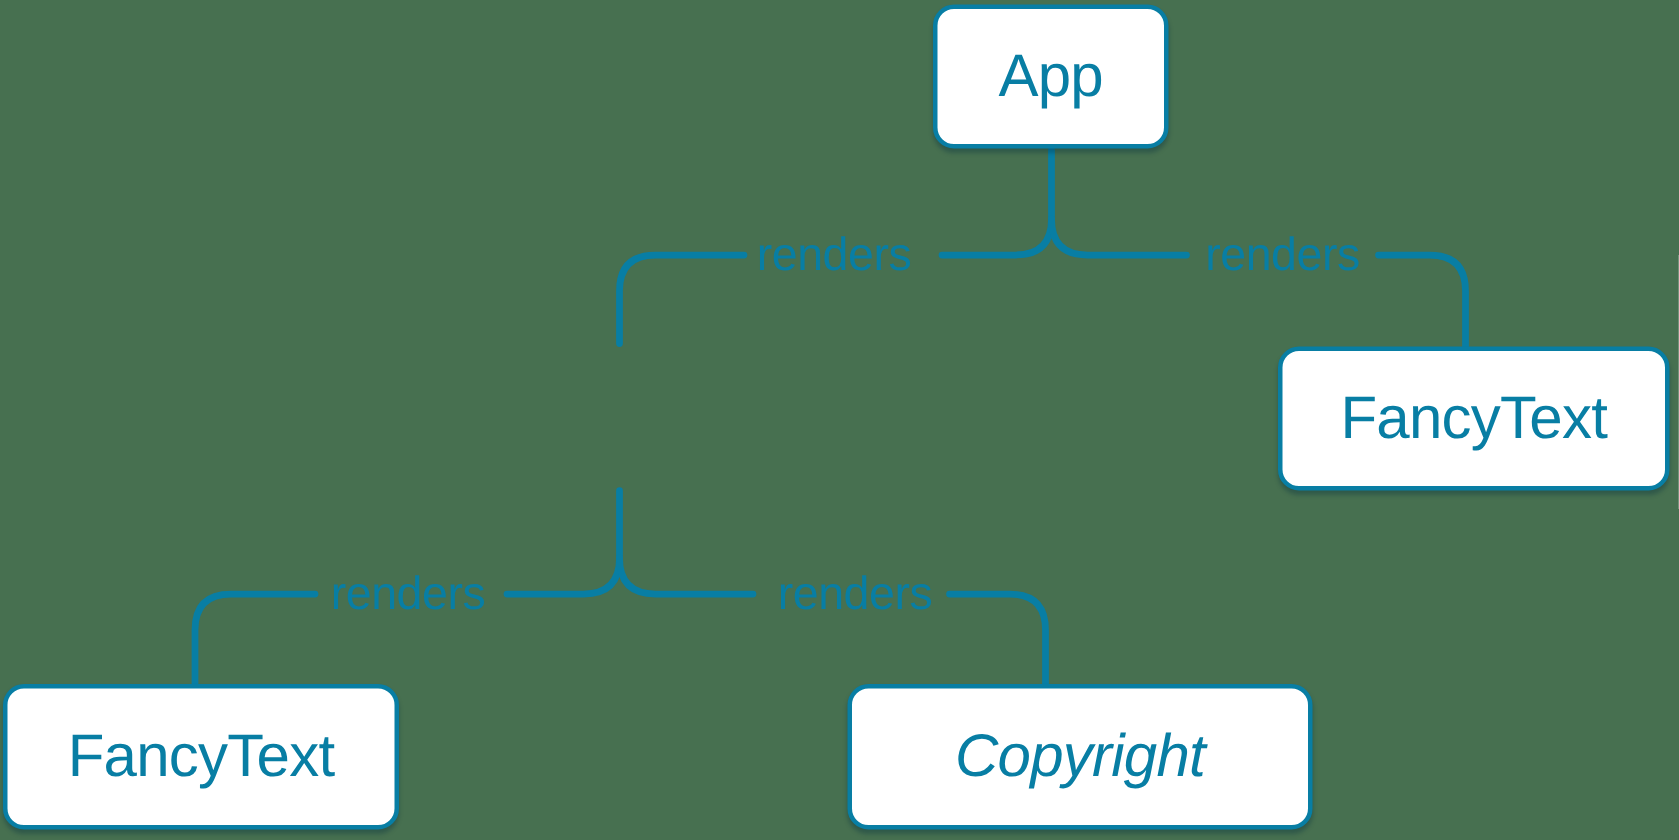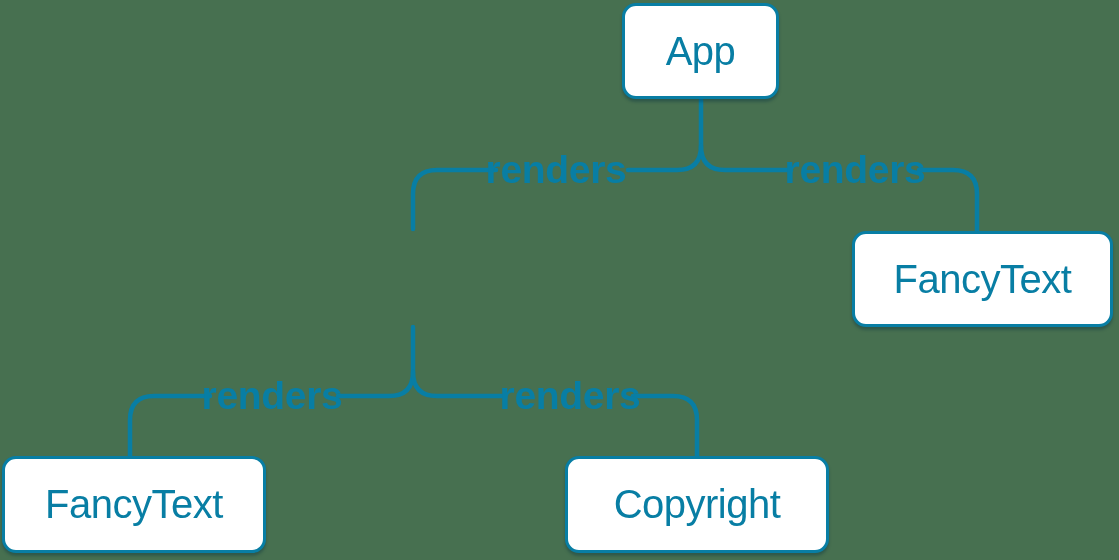--- a/index.html
+++ b/index.html
@@ -42,27 +42,27 @@
     font-size: 40px;
     font-weight: 400;
     letter-spacing: -0.5px;
     box-shadow: 0 3px 3px rgba(5, 45, 62, 0.35);
     white-space: nowrap;
   }
   .node-app       { left: 622px; top: 3px;   width: 157px; height: 96px; }
   .node-ig        { left: 196px; top: 228px; width: 460px; height: 99px; }
   .node-ft-top    { left: 852px; top: 231px; width: 261px; height: 96px; }
   .node-ft-bottom { left: 2px;   top: 456px; width: 264px; height: 97px; }
-  .node-copyright { left: 565px; top: 456px; width: 264px; height: 97px; }
+  .node-copyright { left: 565px; top: 456px; width: 310px; height: 97px; font-style: italic; }
   .edge-label {
     position: absolute;
     transform: translate(-50%, -50%);
     color: var(--accent);
-    font-size: 39px;
-    font-weight: 700;
+    font-size: 31px;
+    font-weight: 400;
     letter-spacing: -0.3px;
     white-space: nowrap;
   }
   .edge-label-1 { left: 556px; top: 170px; }
   .edge-label-2 { left: 855px; top: 170px; }
   .edge-label-3 { left: 272px; top: 396px; }
   .edge-label-4 { left: 570px; top: 396px; }
 </style>
 </head>
 <body>

